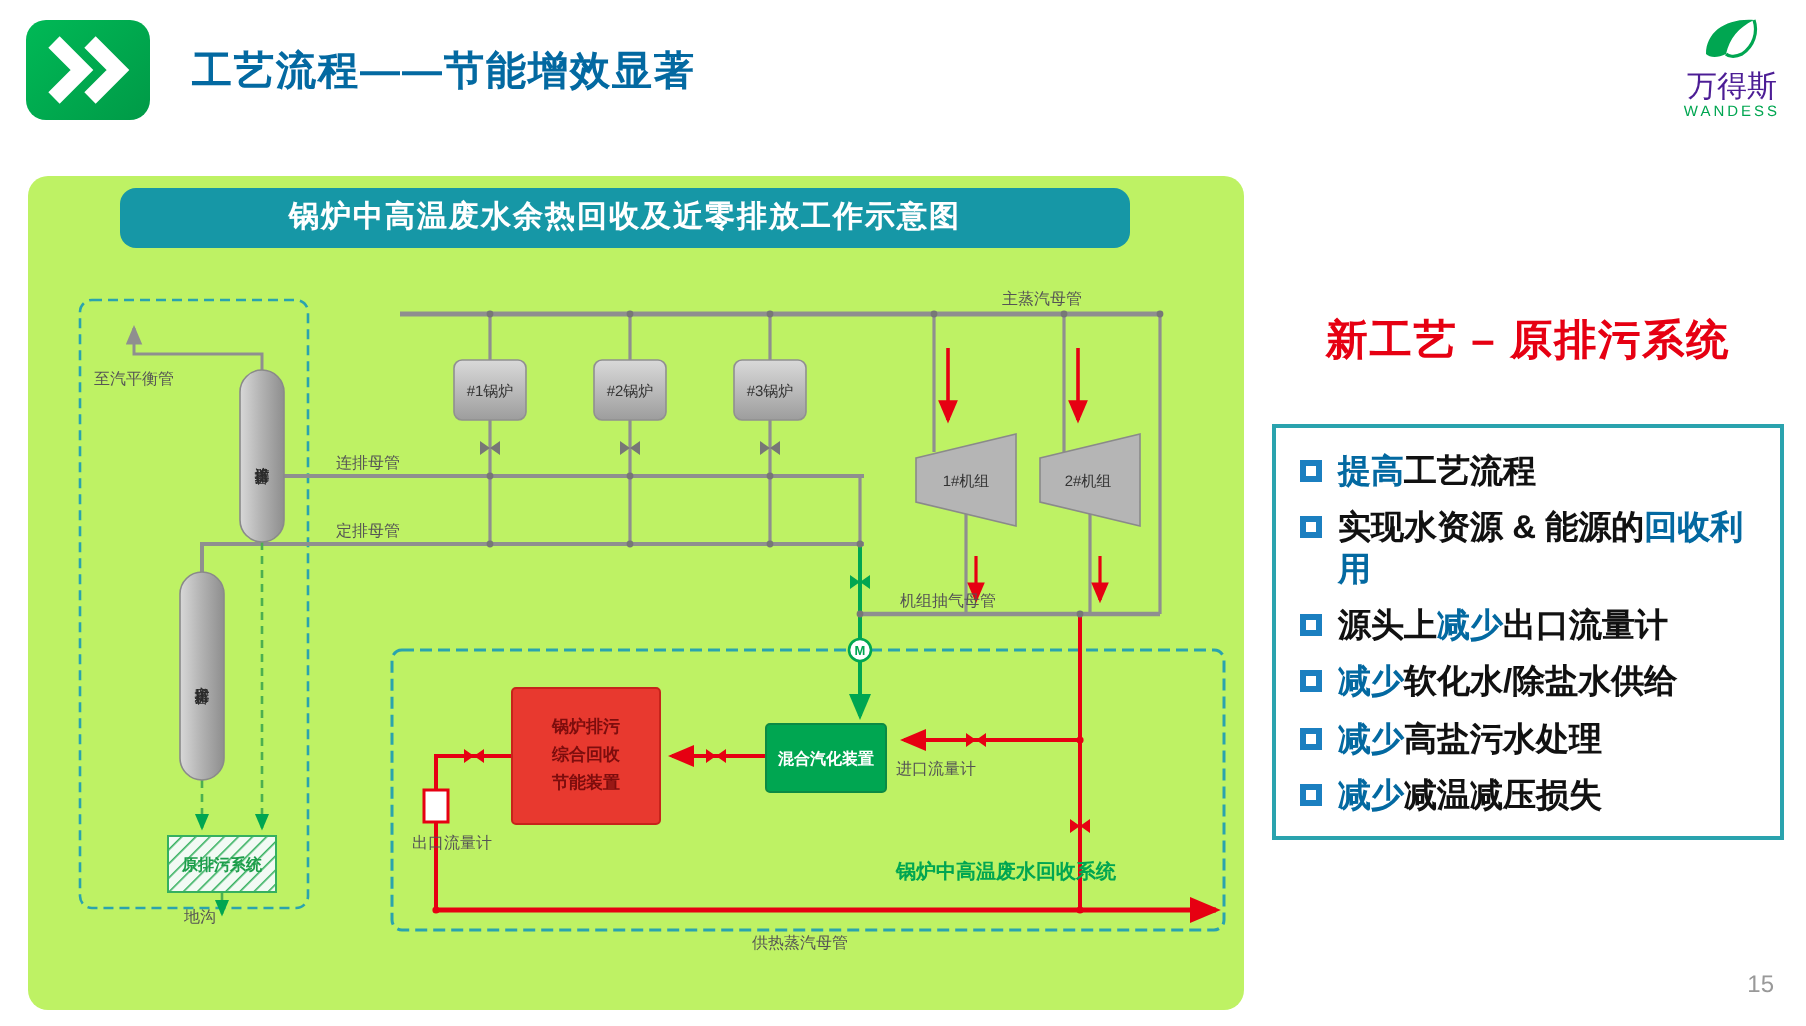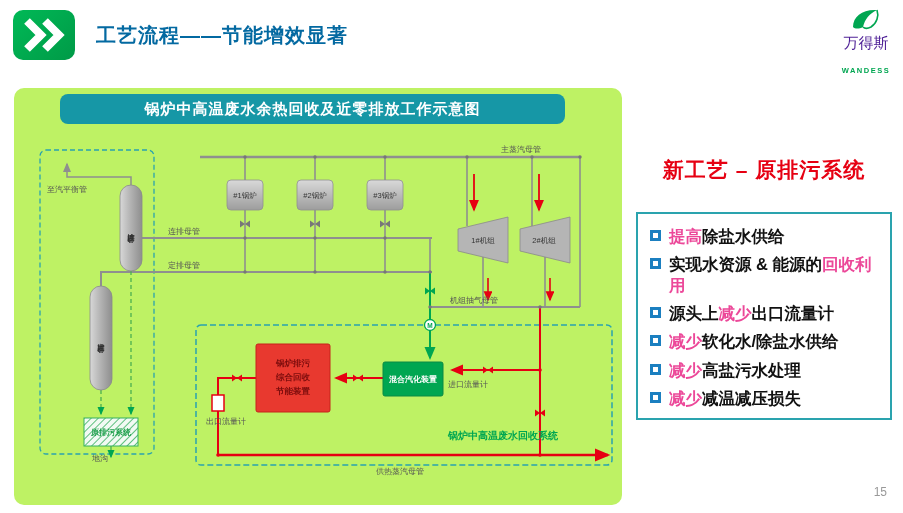--- a/index.html
+++ b/index.html
@@ -5,35 +5,35 @@
   * { margin:0; padding:0; box-sizing:border-box; }
   html,body { width:903px; height:513px; }
   body { background:#fff; font-family:"Liberation Sans","DejaVu Sans",sans-serif; position:relative; overflow:hidden; }
 
   .chevron-badge { position:absolute; left:13px; top:10px; width:62px; height:50px;
     background:linear-gradient(135deg,#00b956,#009a47); border-radius:10px;
     display:flex; align-items:center; justify-content:center; }
   .slide-title { position:absolute; left:96px; top:22px; font-size:20px; font-weight:bold; color:#0369a1; letter-spacing:1px; }
   .logo { position:absolute; left:834px; top:7px; width:64px; text-align:center; }
   .logo-name { color:#4c1d95; font-weight:normal; font-size:15px; line-height:15px; }
-  .logo-sub { color:#00a651; font-size:7.5px; letter-spacing:1.5px; font-weight:bold;margin-top:16px; }
+  .logo-sub { color:#00a651; font-size:7.5px; letter-spacing:1.5px; font-weight:normal; }
 
   .panel { position:absolute; left:14px; top:88px; width:608px; height:417px; background:#bef264; border-radius:10px; }
   .diagram-title { position:absolute; left:46px; top:6px; width:505px; height:30px; background:#1697a6; border-radius:8px;
     color:#fff; font-weight:bold; font-size:15px; text-align:center; line-height:30px; letter-spacing:1px; }
   .diagram-svg { position:absolute; left:6px; top:40px; display:block; }
 
   .adv-title { position:absolute; left:634px; top:156px; width:260px; text-align:center;
     color:#e60012; font-size:21px; font-weight:bold; letter-spacing:1px; }
   .adv-box { position:absolute; left:636px; top:212px; width:256px; height:208px;
     border:2px solid #2aa3ae; background:#fff; padding:12px 10px 6px 12px; }
   .adv-item { display:flex; align-items:flex-start; margin-bottom:7px; }
   .bullet { flex:0 0 auto; width:11px; height:11px; border:3px solid #1b7fc0; margin:4px 8px 0 0; background:#fff; }
   .adv-text { font-size:16.5px; font-weight:bold; color:#111; line-height:1.28; }
-  .red { color:#ec4899; }
+  .red { color:#0369a1; }
   .page-num { position:absolute; right:16px; bottom:14px; color:#999; font-size:12px; }
 
   svg text { font-family:"Liberation Sans","DejaVu Sans",sans-serif; }
   .lbl text { font-size:8px; fill:#555; }
   .vt { writing-mode:vertical-rl; text-orientation:upright; font-size:7.5px; fill:#2b2b2b; letter-spacing:0.5px; }
   .cmp { font-size:7.5px; fill:#333; }
   .rbt { font-size:8.5px; font-weight:bold; fill:#7d0d0d; }
   .gbt { font-size:8px; font-weight:bold; fill:#fff; }
   .hbt { font-size:8px; font-weight:bold; fill:#1d9e4b; }
   .sys { font-size:10px; font-weight:bold; fill:#00a651; }
@@ -231,21 +231,21 @@
     </g>
     <text x="483" y="311" text-anchor="middle" class="sys">锅炉中高温废水回收系统</text>
   </svg>
 </div>
 
 <div class="adv-title">新工艺 – 原排污系统</div>
 
 <div class="adv-box">
   <div class="adv-item">
     <span class="bullet"></span>
-    <div class="adv-text"><span class="red">提高</span><span>除盐水供给</span></div>
+    <div class="adv-text"><span class="red">提高</span><span>工艺流程</span></div>
   </div>
   <div class="adv-item">
     <span class="bullet"></span>
     <div class="adv-text"><span>实现水资源 &amp; 能源的</span><span class="red">回收利用</span></div>
   </div>
   <div class="adv-item">
     <span class="bullet"></span>
     <div class="adv-text"><span>源头上</span><span class="red">减少</span><span>出口流量计</span></div>
   </div>
   <div class="adv-item">

